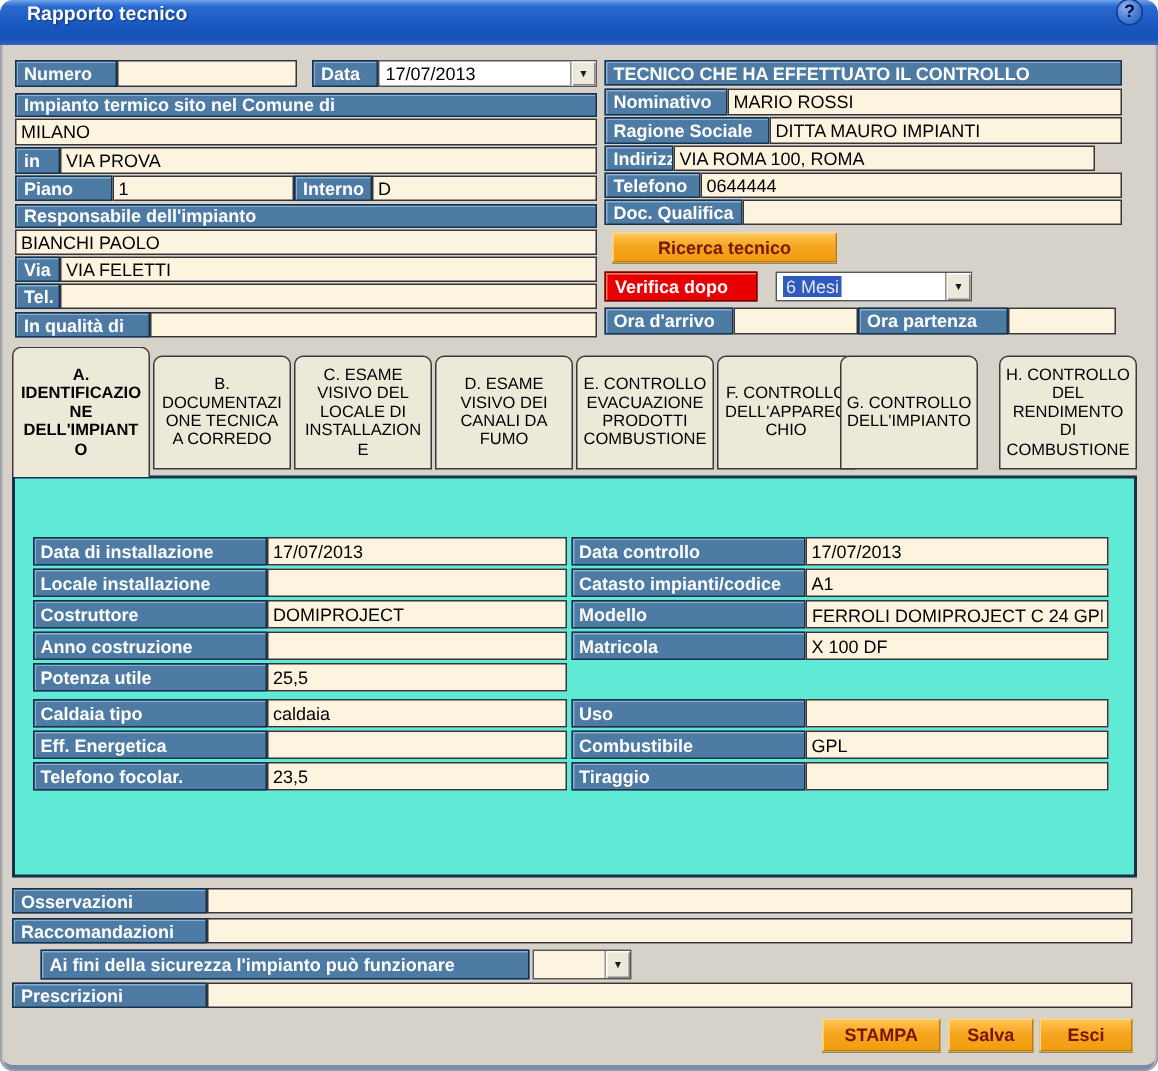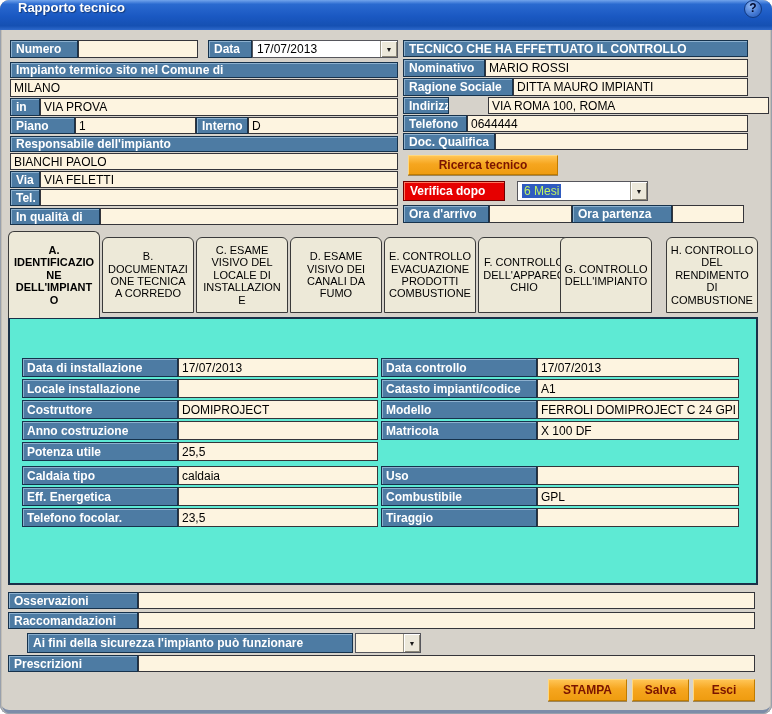--- a/index.html
+++ b/index.html
@@ -8,21 +8,21 @@
   .window {
     position: relative; width: 772px; height: 714px;
     background: #d6d2ca; border-radius: 9px; overflow: hidden;
     box-shadow: inset 0 0 0 1px #98a0ac, inset -2px 0 0 #c2beb6, inset 2px 0 0 #c2beb6, inset 0 -4px 0 #7c8ca8;
   }
 
   .titlebar {
     position: absolute; top: 0; left: 0; right: 0; height: 30px;
     background: linear-gradient(180deg, #72a4ec 0%, #2a6ad0 14%, #1a58c2 55%, #1550b2 86%, #2d68ca 100%);
     border-radius: 8px 8px 0 0;
-    display: flex; align-items: flex-start; padding: 0 10px 14px 18px;
+    display: flex; align-items: center; padding: 0 10px 14px 18px;
   }
   .title { color: #fff; font-weight: bold; font-size: 13px; text-shadow: 1px 1px 1px rgba(0,0,0,.4); }
   .help-btn {
     margin-left: auto; width: 18px; height: 18px; border-radius: 50%;
     background: radial-gradient(circle at 35% 30%, #8cb4f2, #3e74d0 62%, #2858b4);
     border: 1px solid #123a80; color: #00082a; font-weight: bold; font-size: 12px;
     line-height: 15px; text-align: center; cursor: pointer;
   }
 
   .lbl, .hdr {
@@ -41,21 +41,21 @@
   .spacer { background: transparent; }
 
   .combo { background: #fff; border: 1px solid #56565c; display: flex; align-items: stretch; }
   .combo .val { flex: 1; padding: 1px 4px; font-size: 12px; white-space: nowrap; overflow: hidden; display: flex; align-items: center; }
   .combo .cbtn {
     width: 17px; background: #ece8da; border-left: 1px solid #9a9688;
     box-shadow: inset 1px 1px 0 #ffffff, inset -1px -1px 0 #8a8678;
     display: flex; align-items: center; justify-content: center;
     font-size: 7px; color: #1a1a1a; cursor: pointer;
   }
-  .sel-text { background: #2f5bc0; color: #bef264; padding: 0 2px; }
+  .sel-text { background: #2f5bc0; color: #e5e5e5; padding: 0 2px; }
 
   .alert {
     background: #e60000; border: 1px solid #6e0000;
     box-shadow: inset 1px 1px 0 #ff7860;
     color: #fff; font-weight: bold; font-size: 12px;
     padding: 0 6px; display: flex; align-items: center; white-space: nowrap;
   }
 
   .obtn {
     background: linear-gradient(180deg, #ffc454 0%, #f6a61f 45%, #ef9c10 100%);
@@ -148,21 +148,21 @@
   <div class="row" style="left:403px; top:59px; height:18px;">
     <div class="lbl" style="width:82px;">Nominativo</div>
     <input class="inp" style="width: 263px;" value="MARIO ROSSI">
   </div>
   <div class="row" style="left:403px; top:78px; height:18px;">
     <div class="lbl" style="width:110px;">Ragione Sociale</div>
     <input class="inp" style="width: 235px;" value="DITTA MAURO IMPIANTI">
   </div>
   <div class="row" style="left:403px; top:97px; height:17px;">
     <div class="lbl" style="width:46px;">Indirizzo</div>
-    <input class="inp" style="width: 281px; margin-left: 39px;" value="VIA ROMA 100, ROMA">
+    <input class="inp" style="width: 281px;" value="VIA ROMA 100, ROMA">
   </div>
   <div class="row" style="left:403px; top:115px; height:17px;">
     <div class="lbl" style="width:64px;">Telefono</div>
     <input class="inp" style="width: 281px;" value="0644444">
   </div>
   <div class="row" style="left:403px; top:133px; height:17px;">
     <div class="lbl" style="width:92px;">Doc. Qualifica</div>
     <input class="inp" style="width: 253px;" value="">
   </div>
   <button class="obtn" style="position:absolute; left:408px; top:155px; width:150px; height:20px;">Ricerca tecnico</button>

